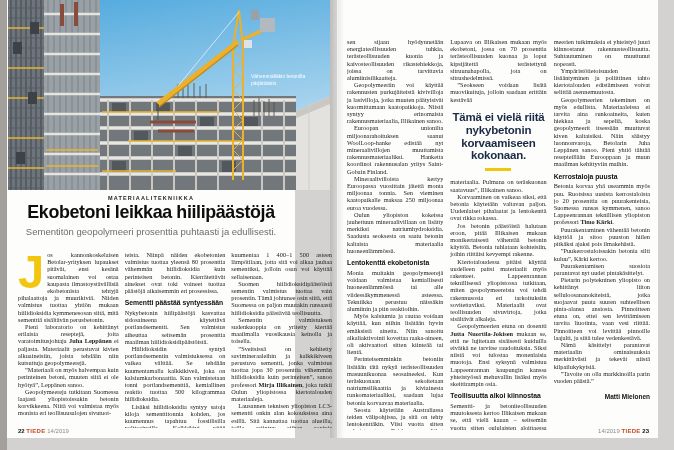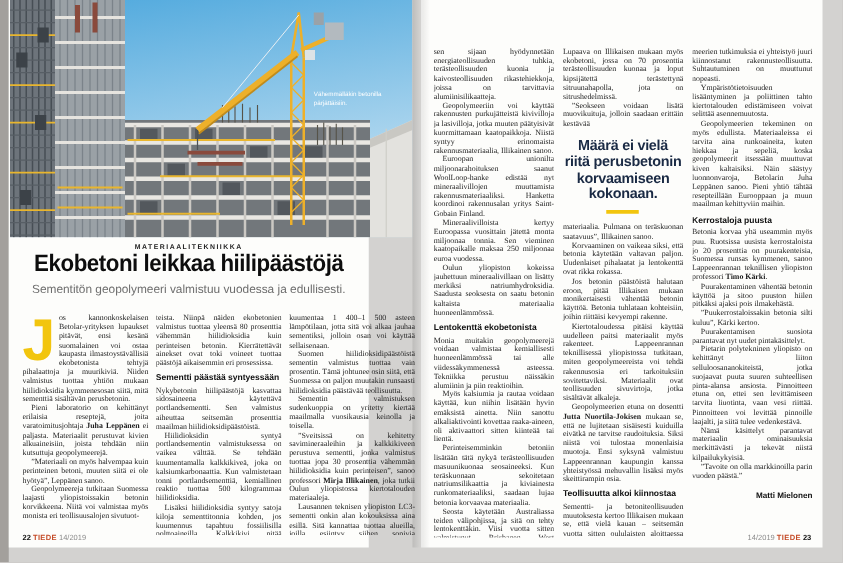--- a/index.html
+++ b/index.html
@@ -218,21 +218,21 @@
           <rect x="243" y="10" width="8" height="10" fill="#9aa2a8"></rect>
           <rect x="236" y="40" width="8" height="8" fill="#dde3e6"></rect>
           <line x1="150" y1="104" x2="150" y2="120" stroke="#4c5156" stroke-width="1"></line>
         </g>
       </svg>
       <div class="photo-caption">Vähemmälläkin betonilla pärjättäisiin.</div>
     </div>
 
     <div class="kicker">MATERIAALITEKNIIKKA</div>
     <div class="headline">Ekobetoni leikkaa hiilipäästöjä</div>
-    <div class="subtitle">Sementitön geopolymeeri valmistuu vuodessa ja edullisesti.</div>
+    <div class="subtitle">Sementitön geopolymeeri prosenttia puhtaasti ja edullisesti.</div>
 
     <div class="cols lc">
       <div class="col">
           <p class="bp"><span class="dropcap">J</span>os kannonkoskelaisen Betolar-yrityksen lupaukset pitävät, ensi kesänä suomalainen voi ostaa kaupasta ilmastoystävällisiä ekobetonista tehtyjä pihalaattoja ja muurikiviä. Niiden valmistus tuottaa yhtiön mukaan hiilidioksidia kymmenesosan siitä, mitä sementtiä sisältävän perusbetonin.</p>
           <p class="bp ind">Pieni laboratorio on kehittänyt erilaisia reseptejä, joita varatoimitusjohtaja <b>Juha Leppänen</b> ei paljasta. Materiaalit perustuvat kivien alkuaineisiin, joista tehdään niin kutsuttuja geopolymeerejä.</p>
           <p class="bp ind">”Materiaali on myös halvempaa kuin perinteinen betoni, muuten siitä ei ole hyötyä”, Leppänen sanoo.</p>
           <p class="bp ind">Geopolymeereja tutkitaan Suomessa laajasti yliopistoissakin betonin korvikkeena. Niitä voi valmistaa myös monista eri teollisuusalojen sivutuot-</p>
         </div>
       <div class="col">
           <p class="bp">teista. Niinpä näiden ekobetonien valmistus tuottaa yleensä 80 prosenttia vähemmän hiilidioksidia kuin perinteisen betonin. Kierrätettävät ainekset ovat toki voineet tuottaa päästöjä aikaisemmin eri prosessissa.</p>
@@ -268,21 +268,21 @@
           <div class="sec-h">Lentokenttä ekobetonista</div>
           <p class="bp">Monia muitakin geopolymeerejä voidaan valmistaa kemiallisesti huoneenlämmössä tai alle viidessäkymmenessä asteessa. Tekniikka perustuu näissäkin alumiinin ja piin reaktioihin.</p>
           <p class="bp ind">Myös kalsiumia ja rautaa voidaan käyttää, kun niihin lisätään hyvin emäksistä ainetta. Niin sanottu alkaliaktivointi kovettaa raaka-aineen, oli aktivaattori sitten kiinteää tai lientä.</p>
           <p class="bp ind">Perinteisemminkin betoniin lisätään tätä nykyä terästeollisuuden masuunikuonaa seosaineeksi. Kun teräskuonaan sekoitetaan natriumsilikaattia ja kiviainesta runkomateriaaliksi, saadaan lujaa betonia korvaavaa materiaalia.</p>
           <p class="bp ind">Seosta käytetään Australiassa teiden välipohjissa, ja sitä on tehty lentokenttäkin. Viisi vuotta sitten valmistunut Brisbanen West Wellcampin lentokenttä on suurin rakennushanke, jossa on käytetty ekobetonia. Sitä tarvittiin 40 000 kuutiometriä.</p>
         </div>
       <div class="col">
           <p class="bp">Lupaava on Illikaisen mukaan myös ekobetoni, jossa on 70 prosenttia terästeollisuuden kuonaa ja loput kipsijätettä terästettynä sitruunahapolla, jota on sitrushedelmissä.</p>
           <p class="bp ind">”Seokseen voidaan lisätä muovikuituja, jolloin saadaan erittäin kestävää</p>
           <div class="pq">
-            <div class="pq-t">Määrä ei vielä riitä perusbetonin korvaamiseen kokonaan.</div>
+            <div class="pq-t">Tämä ei vielä riitä nykybetonin korvaamiseen kokonaan.</div>
             <div class="pq-bar"></div>
           </div>
           <p class="bp">materiaalia. Pulmana on teräskuonan saatavuus”, Illikainen sanoo.</p>
           <p class="bp ind">Korvaaminen on vaikeaa siksi, että betonia käytetään valtavan paljon. Uudenlaiset pihalaatat ja lentokenttä ovat rikka rokassa.</p>
           <p class="bp ind">Jos betonin päästöistä halutaan eroon, pitää Illikaisen mukaan monikertaisesti vähentää betonin käyttöä. Betonia tuhlataan kohteisiin, joihin riittäisi kevyempi rakenne.</p>
           <p class="bp ind">Kiertotaloudessa pitäisi käyttää uudelleen paitsi materiaalit myös rakenteet. Lappeenrannan teknillisessä yliopistossa tutkitaan, miten geopolymeereista voi tehdä rakennusosia eri tarkoituksiin sovitettaviksi. Materiaalit ovat teollisuuden sivuvirtoja, jotka sisältävät alkaleja.</p>
           <p class="bp ind">Geopolymeerien etuna on dosentti <b>Jutta Nuortila-Jokisen</b> mukaan se, että ne lujitetaan sisäisesti kuiduilla eivätkä ne tarvitse raudoituksia. Siksi niistä voi tulostaa monenlaisia muotoja. Ensi syksynä valmistuu Lappeenrannan kaupungin kanssa yhteistyössä mehuvallin lisäksi myös skeittirampin osia.</p>
           <div class="sec-h">Teollisuutta alkoi kiinnostaa</div>
           <p class="bp">Sementti- ja betoniteollisuuden muutoksesta kertoo Illikaisen mukaan se, että vielä kauan – seitsemän vuotta sitten oululaisten aloittaessa geopoly-</p>
         </div>

